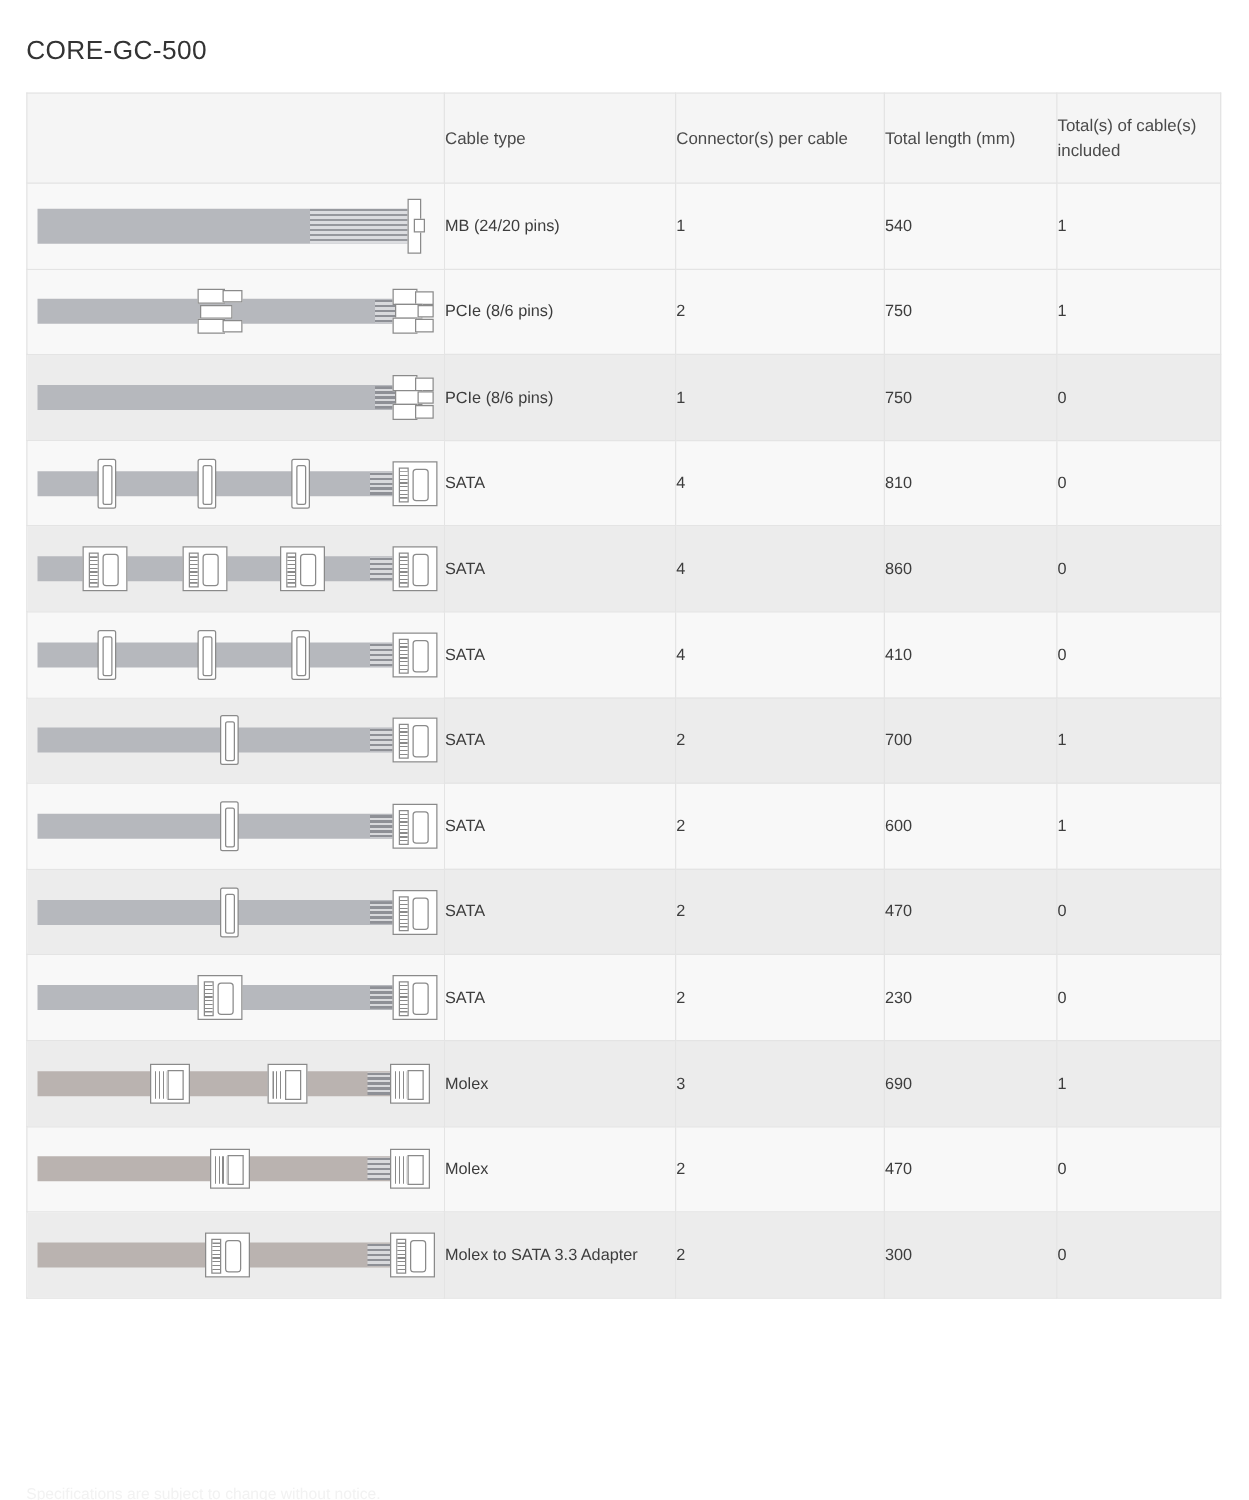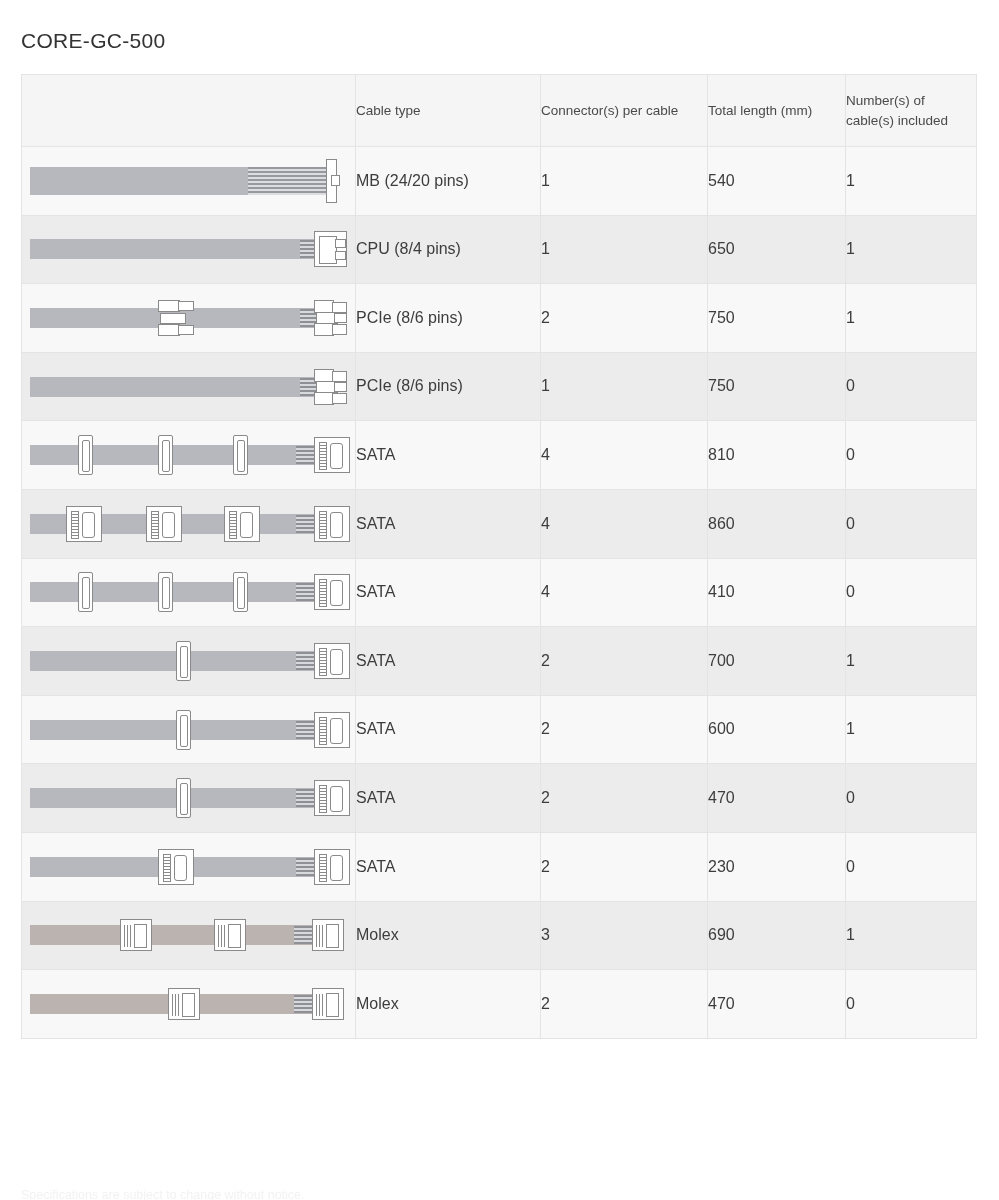--- a/index.html
+++ b/index.html
@@ -55,21 +55,21 @@
   col.c-type { width: 185px; }
   col.c-conn { width: 167px; }
   col.c-len  { width: 138px; }
   col.c-num  { width: 131px; }
 
   tbody tr { height: 68.6px; }
   tbody tr.odd  td { background: #f8f8f8; }
   tbody tr.even td { background: #ececec; }
 
   td.cell-text {
-    font-size: 16px;
+    font-size: 13px;
     color: #3d3d3d;
     padding: 8px 12px;
     line-height: 1.4;
   }
   td.cell-img { padding: 0; position: relative; }
 
   
   .cable {
     position: relative;
     width: 322px;
@@ -149,55 +149,38 @@
         <col class="c-conn">
         <col class="c-len">
         <col class="c-num">
     </colgroup>
     <thead>
       <tr>
         <th></th>
         <th>Cable type</th>
         <th>Connector(s) per cable</th>
         <th>Total length (mm)</th>
-        <th>Number(s) of cable(s) included</th>
+        <th>Total(s) of cable(s) included</th>
       </tr>
     </thead>
     <tbody id="tbody">
         <tr class="odd">
           <td class="cell-img">
             <div class="cable">
               <div class="ribbon tall" style="width:306px;"></div>
               <div class="fan tall" style="left:220px; width:88px;"></div>
               <div class="conn" style="left:298px; top:0px; width:14px; height:44px; border:none; background:transparent;">
                 <div class="bar" style="left:0px; top:0px; width:11px; height:44px;"></div>
                 <div class="bar" style="left:5px; top:16px; width:9px; height:11px;"></div>
               </div>
             </div>
           </td>
           <td class="cell-text">MB (24/20 pins)</td>
           <td class="cell-text">1</td>
           <td class="cell-text">540</td>
-          <td class="cell-text">1</td>
-        </tr>
-        <tr class="even">
-          <td class="cell-img">
-            <div class="cable">
-              <div class="ribbon" style="width:288px;"></div>
-              <div class="fan" style="left:272px; width:18px;"></div>
-              <div class="conn" style="left:286px; top:4px; width:33px; height:36px;">
-                <div class="bar" style="left:4px;  top:4px;  width:18px; height:28px;"></div>
-                <div class="bar" style="left:20px; top:7px;  width:11px; height:9px;"></div>
-                <div class="bar" style="left:20px; top:19px; width:11px; height:9px;"></div>
-              </div>
-            </div>
-          </td>
-          <td class="cell-text">CPU (8/4 pins)</td>
-          <td class="cell-text">1</td>
-          <td class="cell-text">650</td>
           <td class="cell-text">1</td>
         </tr>
         <tr class="odd">
           <td class="cell-img">
             <div class="cable">
               <div class="ribbon" style="width:288px;"></div>
               <div class="fan" style="left:272px; width:18px;"></div>
               <div class="conn" style="left:130px; top:4px; width:38px; height:36px; border:none; background:transparent;">
                 <div class="bar" style="left:0px;  top:0px;  width:22px; height:12px;"></div>
                 <div class="bar" style="left:20px; top:1px;  width:16px; height:10px;"></div>
@@ -443,17 +426,39 @@
                 <div class="bar" style="left:13px; top:4px; width:13px; height:24px;"></div>
                 <div class="vstripes" style="left:3px; top:5px; width:9px; height:22px; background:repeating-linear-gradient(to right,#8a8a8a 0px,#8a8a8a 1px,#fff 1px,#fff 3px);"></div>
               </div>
             </div>
           </td>
           <td class="cell-text">Molex</td>
           <td class="cell-text">2</td>
           <td class="cell-text">470</td>
           <td class="cell-text">0</td>
         </tr>
+        <tr class="even">
+          <td class="cell-img">
+            <div class="cable">
+              <div class="ribbon warm" style="width:288px;"></div>
+              <div class="fan" style="left:266px; width:22px;"></div>
+              <div class="conn" style="left:136px; top:4px; width:36px; height:36px;">
+                <div class="bar" style="left:4px; top:4px; width:8px; height:28px;"></div>
+                <div class="bar" style="left:15px; top:5px; width:13px; height:26px; border-radius:3px;"></div>
+                <div class="vstripes" style="left:5px; top:7px; width:6px; height:22px;"></div>
+              </div>
+              <div class="conn" style="left:284px; top:4px; width:36px; height:36px;">
+                <div class="bar" style="left:4px; top:4px; width:8px; height:28px;"></div>
+                <div class="bar" style="left:15px; top:5px; width:13px; height:26px; border-radius:3px;"></div>
+                <div class="vstripes" style="left:5px; top:7px; width:6px; height:22px;"></div>
+              </div>
+            </div>
+          </td>
+          <td class="cell-text">Molex to SATA 3.3 Adapter</td>
+          <td class="cell-text">2</td>
+          <td class="cell-text">300</td>
+          <td class="cell-text">0</td>
+        </tr>
       </tbody>
   </table>
 
   <div class="footnote">Specifications are subject to change without notice.</div>
 </div>
 
 </body></html>

